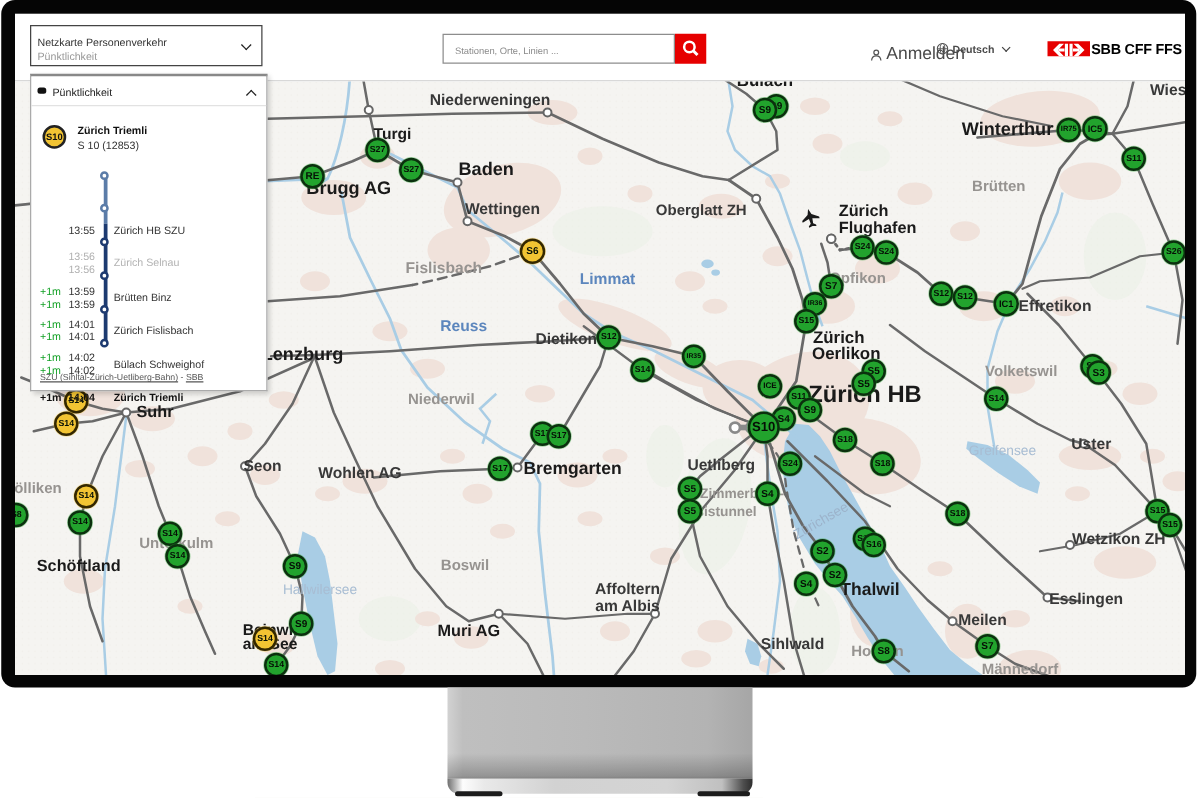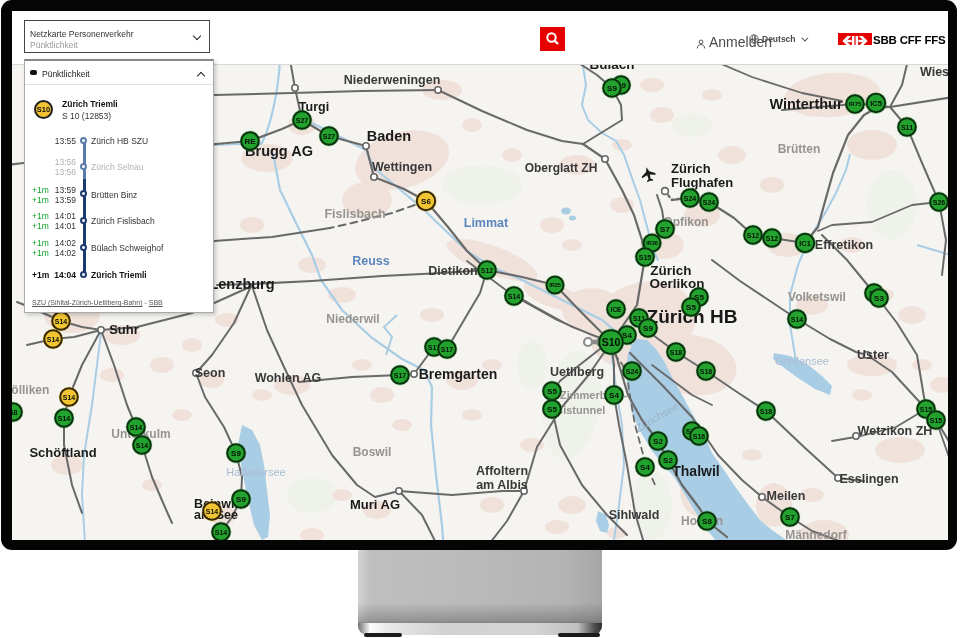--- a/index.html
+++ b/index.html
@@ -22,21 +22,21 @@
 .dd2 { position:absolute; left:5px; top:19px; font-size:8.5px; color:#999; }
 .ddchev { position:absolute; right:9px; top:12px; width:6px; height:6px; border-right:1.6px solid #222; border-bottom:1.6px solid #222; transform:rotate(45deg); }
 .panel { position:absolute; left:12px; top:48px; width:190px; height:254px; background:#fff; border:1px solid #aaa; border-top:2px solid #888; box-shadow:2px 2px 4px rgba(0,0,0,0.18); z-index:20; font-size:8.5px; color:#333; }
 .ph { position:absolute; left:0; top:0; width:100%; height:24px; border-bottom:1px solid #e2e2e2; }
 .ph .ic { position:absolute; left:5px; top:9px; width:7px; height:5px; background:#111; border-radius:2px; }
 .ph .t { position:absolute; left:17px; top:8px; color:#222; }
 .ph .up { position:absolute; right:9px; top:12px; width:6px; height:6px; border-right:1.7px solid #222; border-bottom:1.7px solid #222; transform:rotate(-135deg); }
 .s10 { position:absolute; left:9px; top:39px; width:19px; height:19px; border-radius:50%; background:#f2c433; border:2px solid #222; color:#111; font-weight:bold; font-size:7.5px; text-align:center; line-height:16px; }
 .ttl { position:absolute; left:37px; top:38px; font-weight:bold; color:#111; font-size:8.5px; }
 .sub { position:absolute; left:37px; top:50px; font-size:8.5px; color:#333; }
-.row { position:absolute; font-size:8.5px; }
+.row { position:absolute; font-size:8.5px;margin-top:43px; }
 .tl-line1 { position:absolute; left:58px; top:81px; width:3px; height:37px; background:#5b7ca8; }
 .tl-line2 { position:absolute; left:58px; top:118px; width:3px; height:97px; background:#1d3a70; }
 .stop { position:absolute; left:55px; width:7px; height:7px; border-radius:50%; background:#fff; border:2px solid #1d3a70; }
 .stop.lt { border-color:#5b7ca8; }
 .tm { position:absolute; width:31px; text-align:right; color:#333; }
 .tm.gy { color:#b0b0b0; }
 .pm { position:absolute; left:7px; color:#11a024; }
 .nm { position:absolute; left:66px; color:#333; }
 .nm.gy { color:#b3b3b3; }
 .bold { font-weight:bold; color:#111; }
@@ -586,20 +586,23 @@
             <text x="200" y="446" font-size="7" font-weight="bold" fill="#061006" text-anchor="middle" dominant-baseline="central">S14</text>
           </g>
 <g>
             <circle cx="209" cy="467" r="10.4" fill="#22a32d" opacity="0.4"></circle>
             <circle cx="209" cy="467" r="8.8" fill="#22a32d" stroke="#0b300e" stroke-width="2"></circle>
             <text x="209" y="467" font-size="7" font-weight="bold" fill="#061006" text-anchor="middle" dominant-baseline="central">S14</text>
           </g>
 </g>
       </svg>
     <div class="topbar">
+      <div class="search">
+          <span>Stationen, Orte, Linien ...</span>
+        </div>
       <div class="sbtn"><svg width="25" height="24" viewBox="0 0 25 24">
             <circle cx="11.5" cy="10.5" r="4.2" fill="none" stroke="#fff" stroke-width="2"></circle>
             <line x1="14.6" y1="13.6" x2="18" y2="17" stroke="#fff" stroke-width="2.4"></line>
           </svg></div>
       <div class="anmelden"><svg width="10" height="10" viewBox="0 0 11 11">
             <circle cx="5.5" cy="3.2" r="2.1" fill="none" stroke="#555" stroke-width="1.1"></circle>
             <path d="M1.4,10.4 C1.6,7.6 3.2,6.2 5.5,6.2 C7.8,6.2 9.4,7.6 9.6,10.4" fill="none" stroke="#555" stroke-width="1.1"></path>
           </svg>Anmelden</div>
       <div class="lang"><svg width="10" height="10" viewBox="0 0 12 12">
             <circle cx="6" cy="6" r="5" fill="none" stroke="#555" stroke-width="1.1"></circle>

